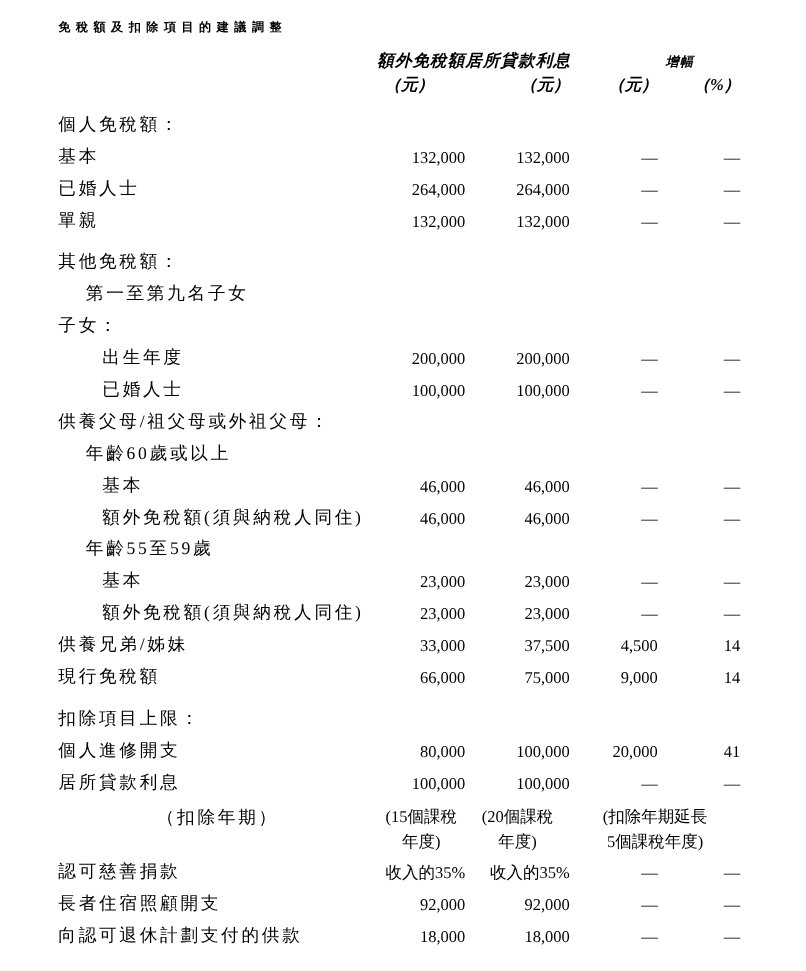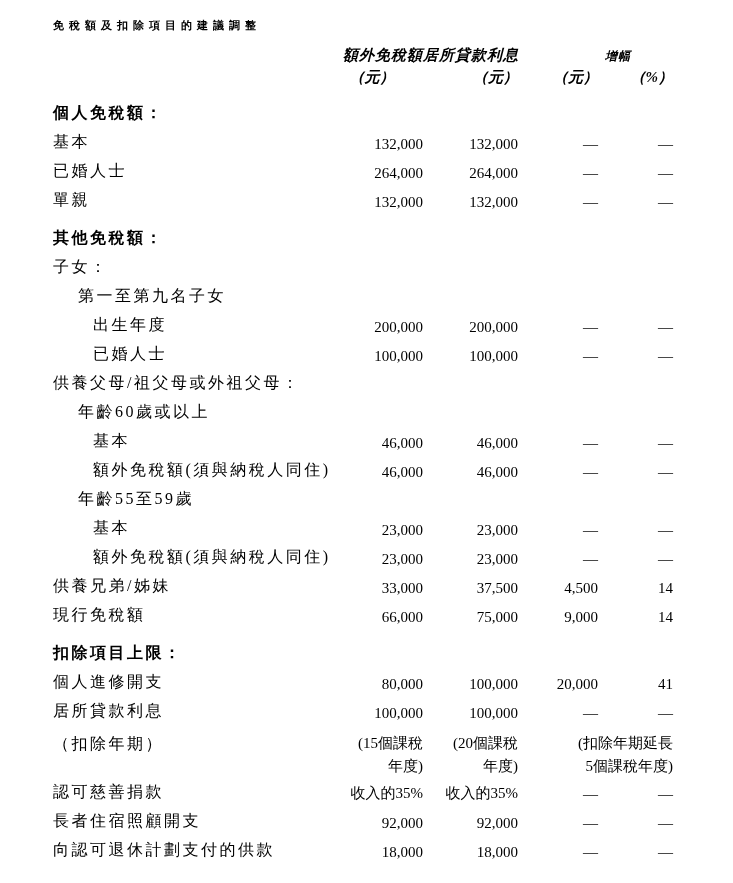--- a/index.html
+++ b/index.html
@@ -47,23 +47,23 @@
   tbody td { vertical-align: bottom; padding-bottom: 4px; font-size: 15px; }
   tbody td.label {
     font-size: 16px;
     letter-spacing: 2.5px;
     padding-left: 53px;
     white-space: nowrap;
   }
   td.label.ind1 { padding-left: 78px; }
   td.label.ind2 { padding-left: 93px; margin-top: 18px; }
   tr.sec { height: 38px; }
-  tr.sec td.label { font-weight: bold; margin-left: 28px; }
+  tr.sec td.label { font-weight: normal; margin-left: 28px; }
   tr.multi { height: 52px; }
-  tr.multi td { white-space: pre-line; line-height: 23px; padding-bottom: 0; }
+  tr.multi td { white-space: pre-line; line-height: 23px; padding-bottom: 0; text-align: center; }
   tr.multi td.label { vertical-align: top; padding-top: 6px; }
 </style>
 </head>
 <body>
 
 <div class="title">免稅額及扣除項目的建議調整</div>
 
 <table>
   <colgroup>
     <col style="width:343px">
@@ -117,28 +117,28 @@
         <td class="num c4">—</td>
       </tr>
       <tr class="sec">
         <td class="label">其他免稅額：</td>
         <td class="num"></td>
         <td class="num"></td>
         <td class="num"></td>
         <td class="num c4"></td>
       </tr>
       <tr>
+        <td class="label ind1">第一至第九名子女</td>
+        <td class="num"></td>
+        <td class="num"></td>
+        <td class="num"></td>
+        <td class="num c4"></td>
+      </tr>
+      <tr>
         <td class="label">子女：</td>
-        <td class="num"></td>
-        <td class="num"></td>
-        <td class="num"></td>
-        <td class="num c4"></td>
-      </tr>
-      <tr>
-        <td class="label ind1">第一至第九名子女</td>
         <td class="num"></td>
         <td class="num"></td>
         <td class="num"></td>
         <td class="num c4"></td>
       </tr>
       <tr>
         <td class="label ind2">出生年度</td>
         <td class="num">200,000</td>
         <td class="num">200,000</td>
         <td class="num">—</td>

